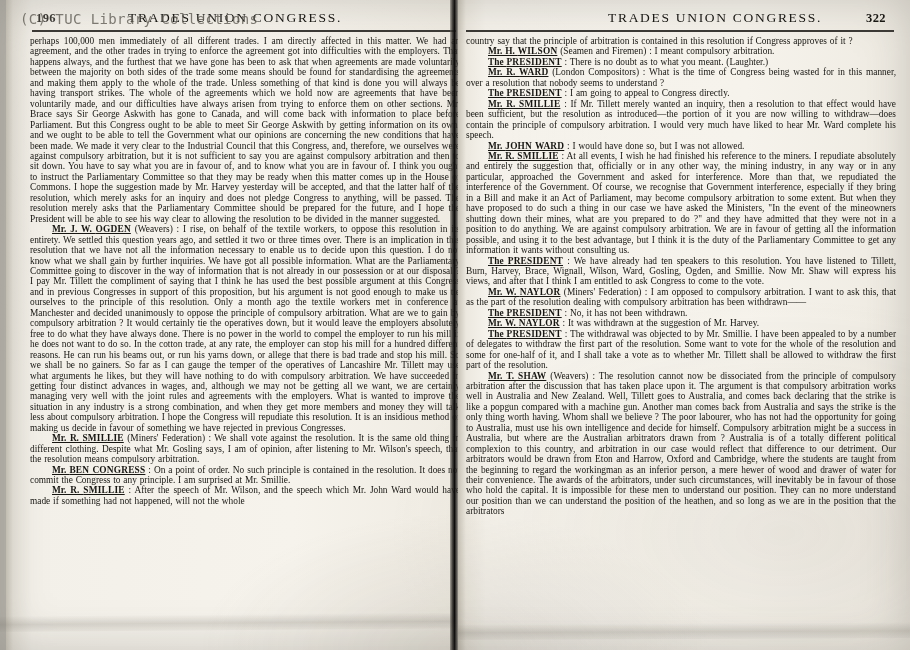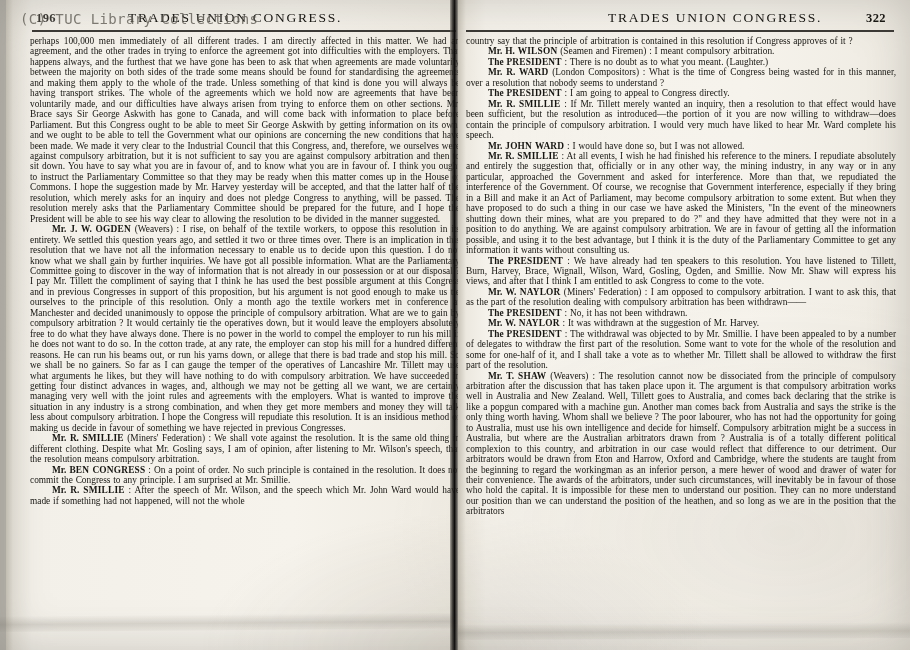--- a/index.html
+++ b/index.html
@@ -136,21 +136,21 @@
   .col.l { left: 24px; }
   .col.r { left: 466px; width: 430px; }
 
   .col p { margin: 0; }
   .col p.ind { text-indent: 22px; }
   .col .sc {
     font-variant: small-caps;
     font-weight: bold;
     letter-spacing: .2px;
   }
-  .col .spk { font-weight: bold; }
+  .col .spk { font-weight: bold; text-decoration: underline; }
 
   
   .grain {
     position: absolute;
     inset: 0;
     pointer-events: none;
     background:
       radial-gradient(ellipse 70% 55% at 18% 20%, rgba(255,255,255,.30), rgba(255,255,255,0) 70%),
       radial-gradient(ellipse 60% 50% at 86% 82%, rgba(150,143,128,.18), rgba(0,0,0,0) 72%),
       radial-gradient(ellipse 40% 30% at 50% 100%, rgba(120,114,102,.20), rgba(0,0,0,0) 70%);

